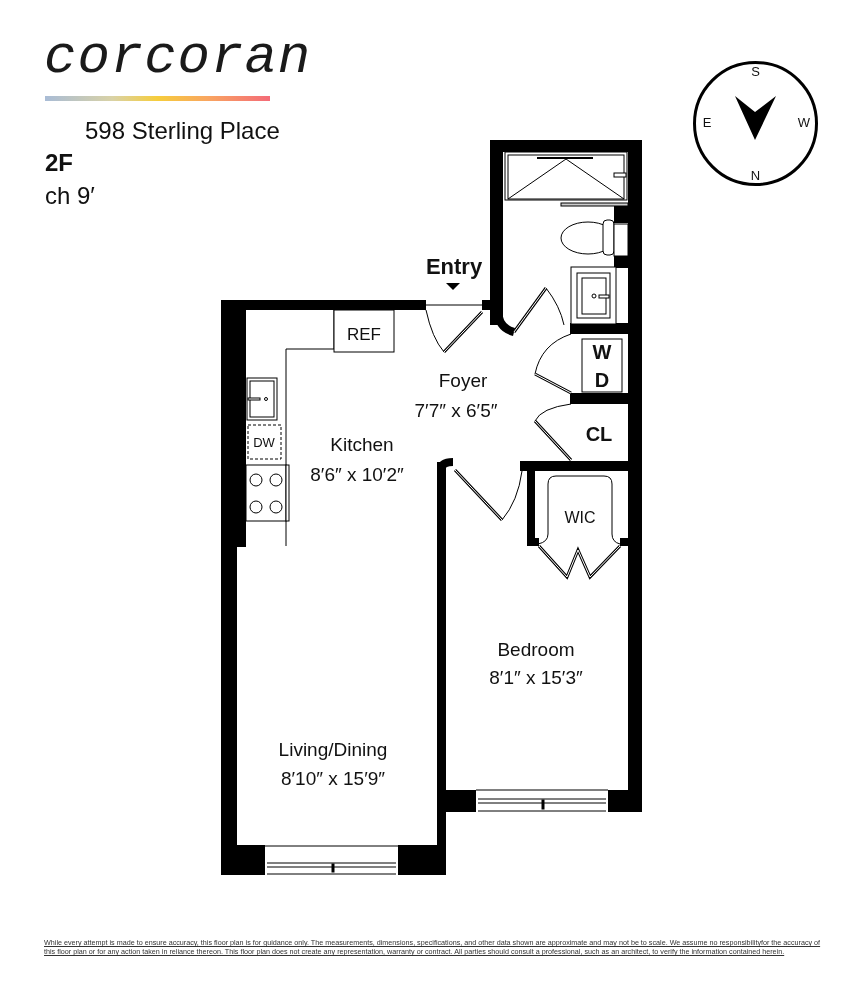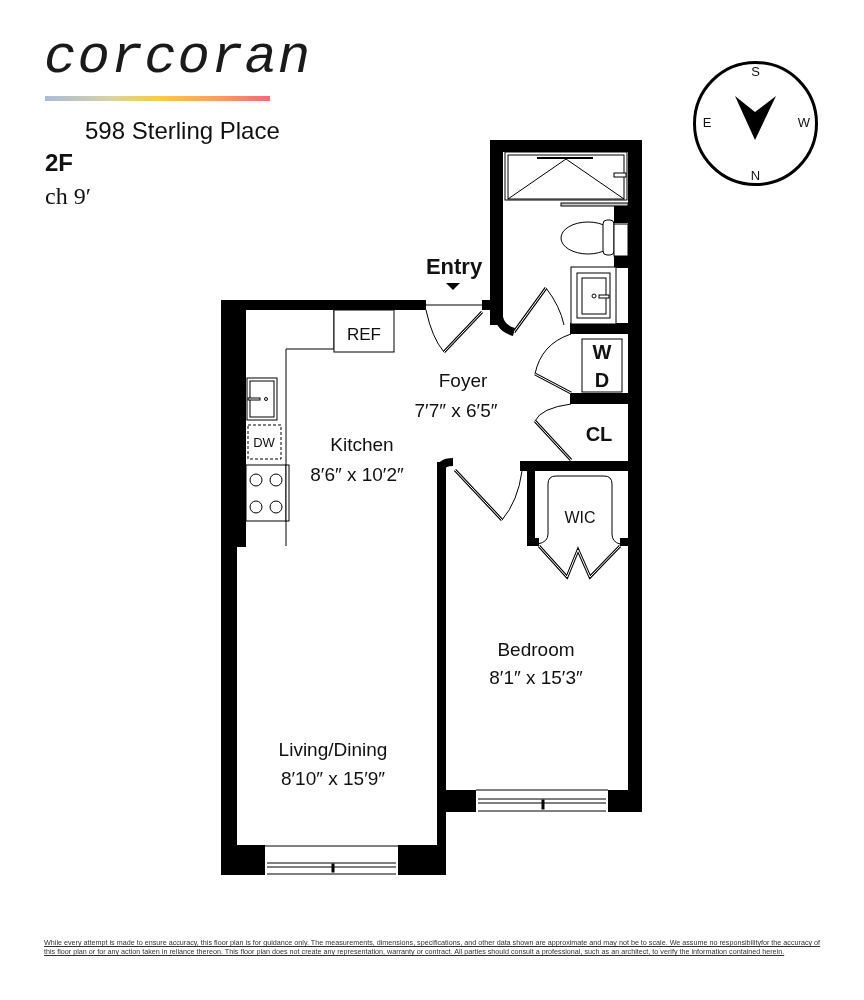--- a/index.html
+++ b/index.html
@@ -2,21 +2,21 @@
 <html><head>
 <meta charset="utf-8">
 <style>
   html, body { margin:0; padding:0; background:#ffffff; }
   body { width:864px; height:1000px; position:relative; overflow:hidden; font-family:"Liberation Sans", sans-serif; color:#111; }
   .brand { position:absolute; left:44px; top:28px; font-family:Liberation Mono, monospace; font-style:italic; font-size:54px; letter-spacing:1px; color:#1a1a1a; line-height:60px; }
   .brand-bar { position:absolute; left:45px; top:96px; width:225px; height:5px;
     background:linear-gradient(90deg,#a9bcd6 0%,#d9d2a6 30%,#f6cd3c 50%,#f9a660 72%,#f46b78 100%); }
   .addr { position:absolute; left:45px; top:117px; font-size:24px; line-height:28px; color:#111;margin-left:40px; }
   .unit { position:absolute; left:45px; top:149px; font-size:24px; font-weight:bold; line-height:28px; }
-  .ceil { position:absolute; left:45px; top:182px; font-size:24px; line-height:28px;font-family:Liberation Serif, serif; }
+  .ceil { position:absolute; left:45px; top:182px; font-size:24px; line-height:28px; }
   .compass { position:absolute; left:692px; top:60px; width:127px; height:127px; }
   .plan { position:absolute; left:0; top:0; width:864px; height:1000px; }
   .disclaimer { position:absolute; left:44px; top:938px; width:780px; font-size:7.2px; line-height:9px; color:#333;text-decoration:underline; }
   .lbl { font-family:"Liberation Sans", sans-serif; fill:#111; }
 </style>
 </head>
 <body>
 
 <div class="brand">corcoran</div>
 <div class="brand-bar"></div>

